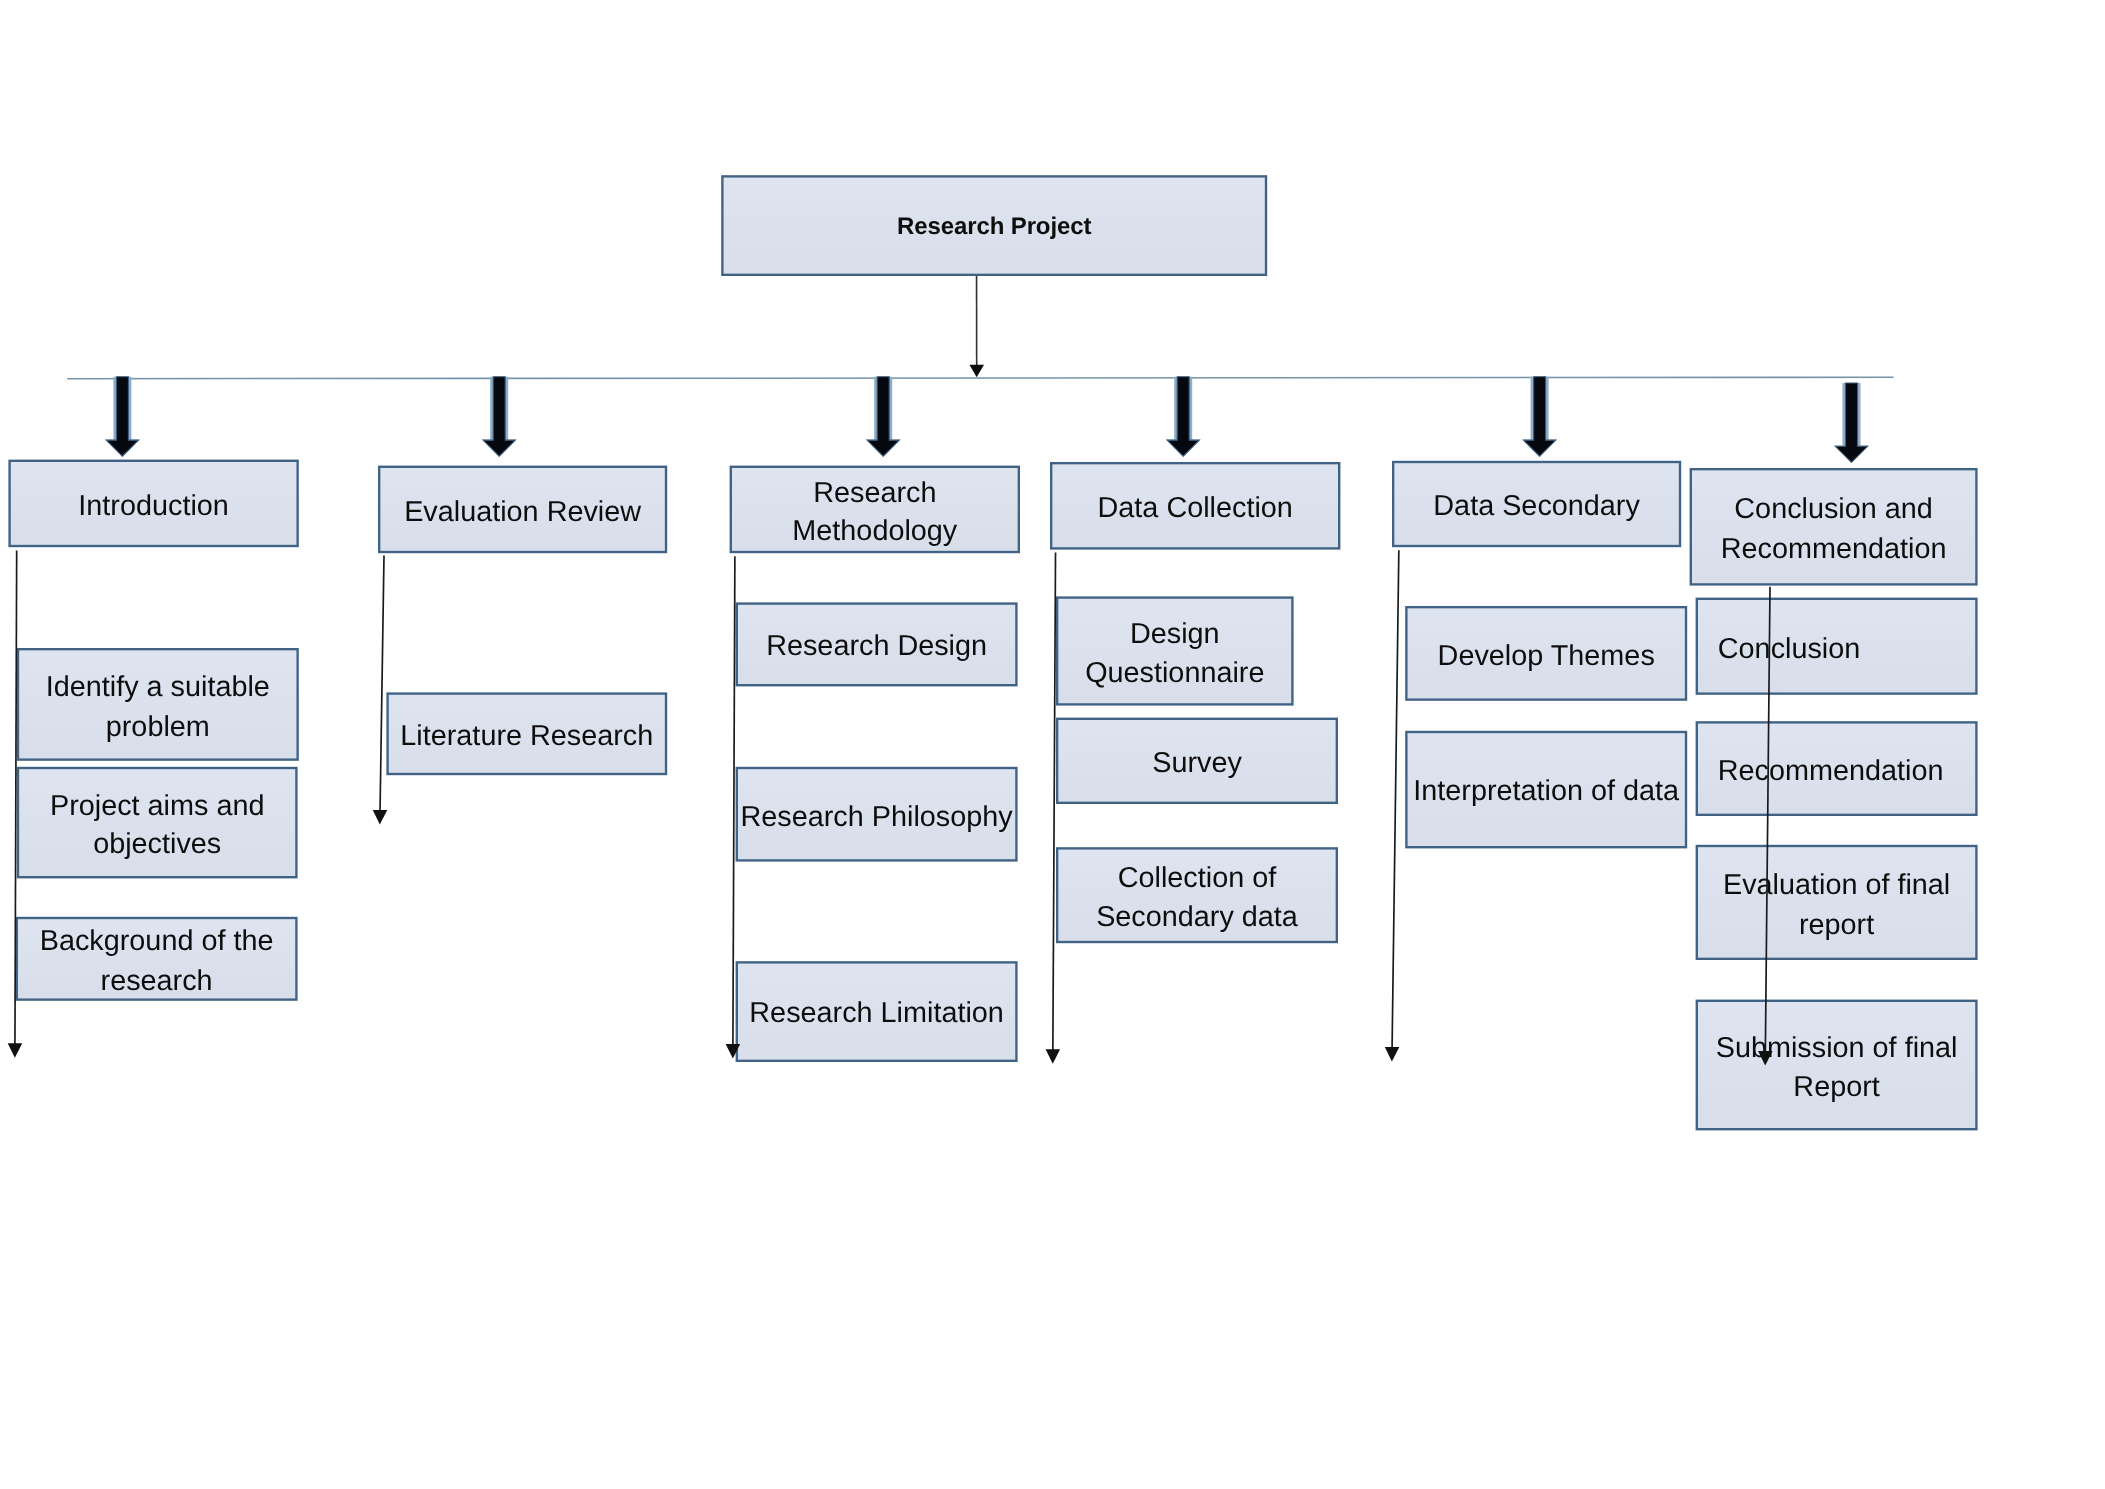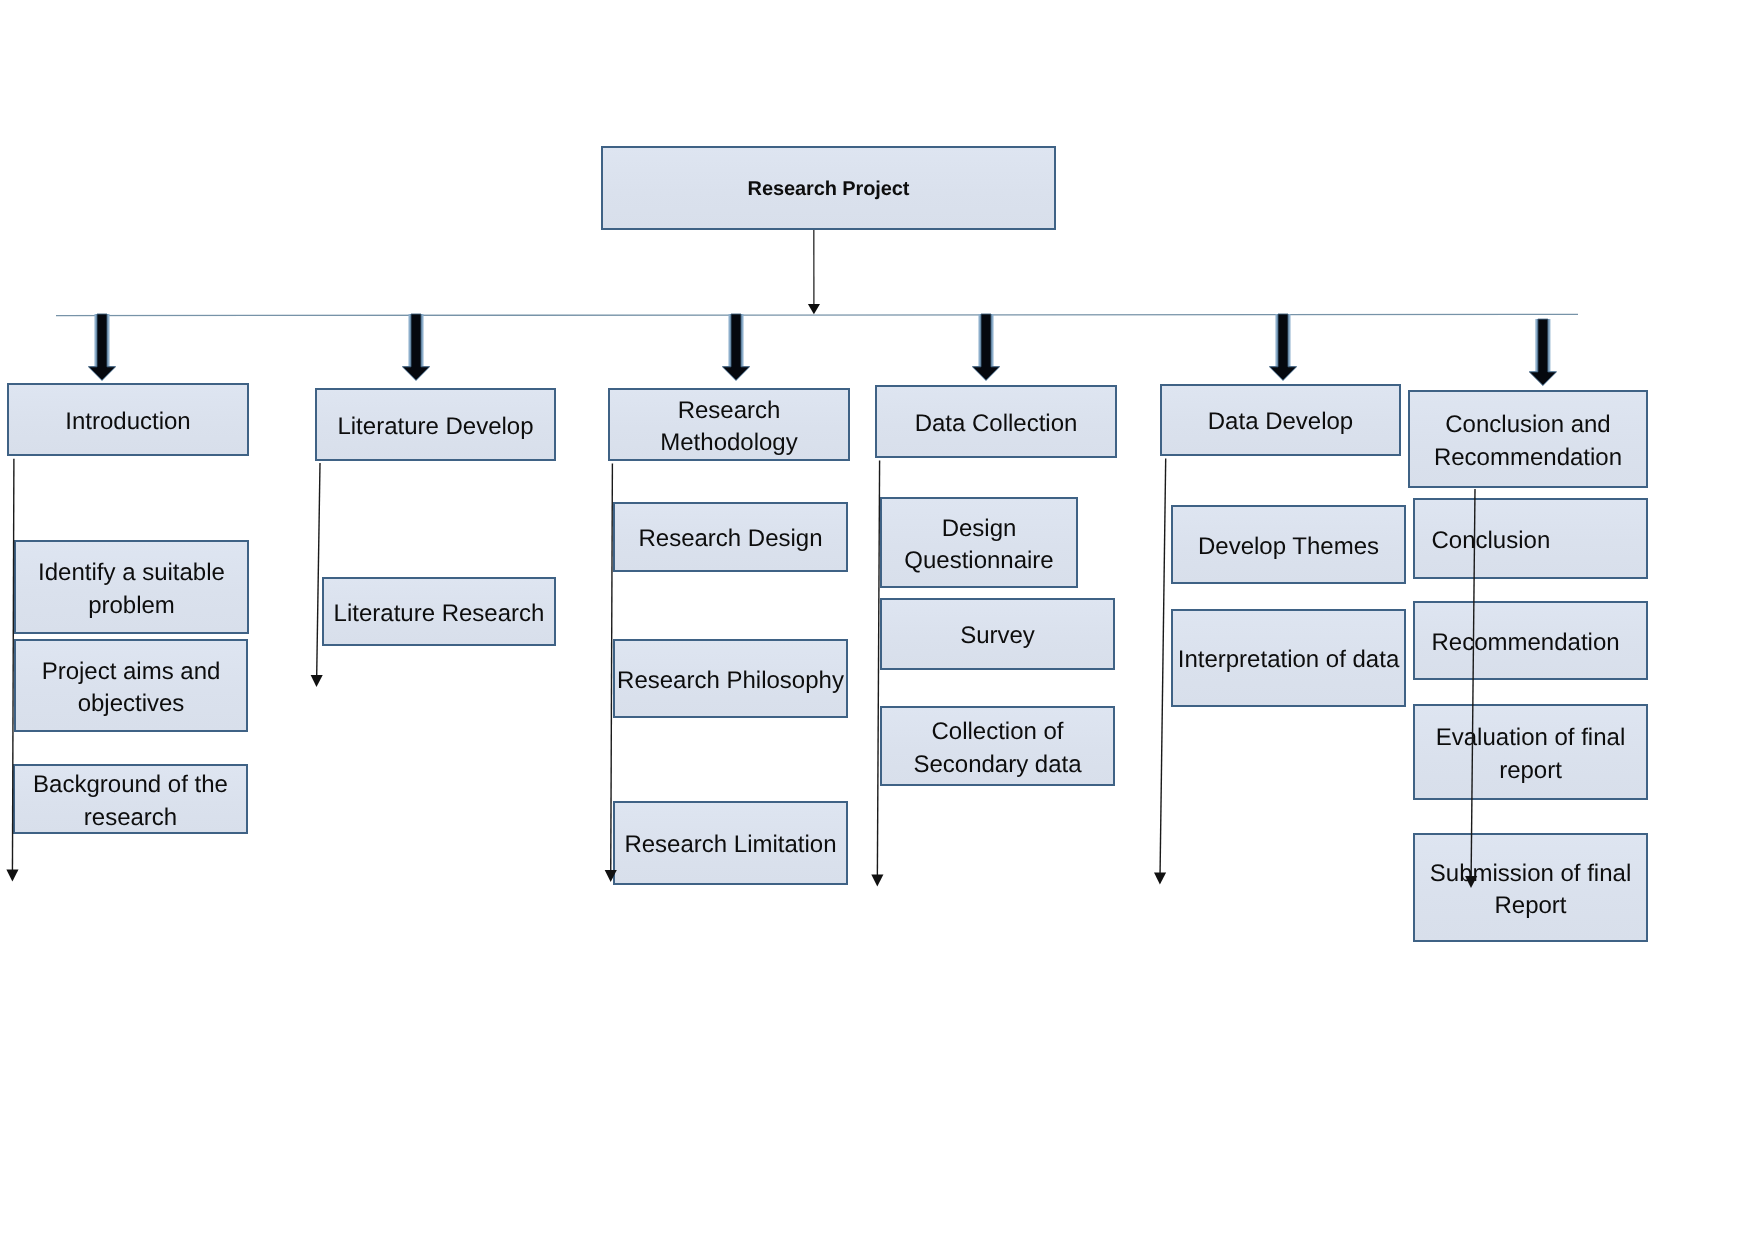--- a/index.html
+++ b/index.html
@@ -82,25 +82,25 @@
     </g>
     <g>
       <line x1="1475" y1="489" x2="1471.12" y2="877.4" stroke="#1a1a1a" stroke-width="1.4"></line>
       <polygon points="1465.07,875.9 1477.17,875.9 1471,888" fill="#111111"></polygon>
     </g>
   </svg>
 
   <div class="node root" style="left:601px;top:146px;width:455px;height:84px;">Research Project</div>
 
   <div class="node" style="left:7px;top:383px;width:242px;height:73px;">Introduction</div>
-  <div class="node" style="left:315px;top:388px;width:241px;height:73px;">Literature Develop</div>
+  <div class="node" style="left:315px;top:388px;width:241px;height:73px;">Evaluation Review</div>
   <div class="node" style="left:608px;top:388px;width:242px;height:73px;">Research
 Methodology</div>
   <div class="node" style="left:875px;top:385px;width:242px;height:73px;">Data Collection</div>
-  <div class="node" style="left:1160px;top:384px;width:241px;height:72px;">Data Develop</div>
+  <div class="node" style="left:1160px;top:384px;width:241px;height:72px;">Data Secondary</div>
   <div class="node" style="left:1408px;top:390px;width:240px;height:98px;">Conclusion and
 Recommendation</div>
 
   <div class="node" style="left:14px;top:540px;width:235px;height:94px;">Identify a suitable
 problem</div>
   <div class="node" style="left:14px;top:639px;width:234px;height:93px;">Project aims and
 objectives</div>
   <div class="node" style="left:13px;top:764px;width:235px;height:70px;">Background of the
 research</div>
 

